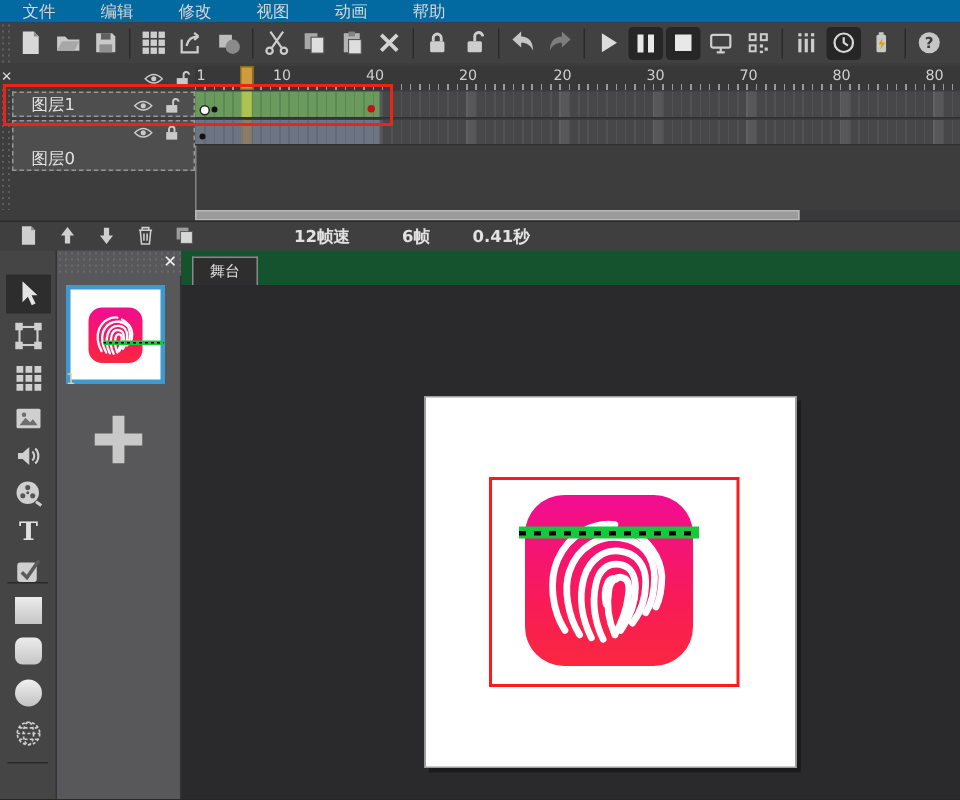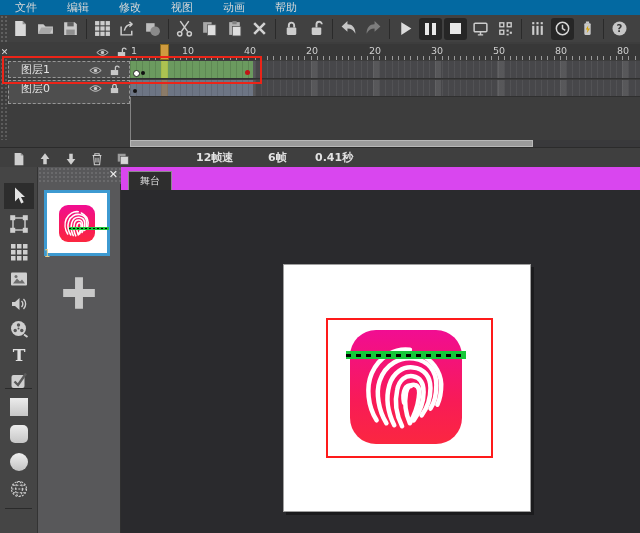--- a/index.html
+++ b/index.html
@@ -29,21 +29,21 @@
   .tl-close{left:0;top:5px;width:9px;height:10px;color:#ddd;font-size:9px;line-height:10px;text-align:center;font-weight:bold;}
   .tl-grip{left:0;top:16px;width:8px;height:82px;background-image:radial-gradient(#5c5c5c 1px,transparent 1px);background-size:4px 4px;}
   .hdr-left{left:8px;top:2px;width:122px;height:16px;}
   .ruler{left:130px;top:2px;width:510px;height:16px;background:#383838;color:#cfcfcf;font-size:9.5px;}
   .ruler .ticks{position:absolute;left:0;bottom:0;width:100%;height:4px;
       background-image:repeating-linear-gradient(90deg,#9a9a9a 0 1px,transparent 1px 6.23px);}
   .ruler span{position:absolute;top:1px;}
   .playhead-head{left:160px;top:2px;width:9px;height:16px;background:#cf9b3f;border:1px solid #8a6a1e;box-sizing:border-box;}
   .layercell{position:absolute;left:8px;width:122px;height:17px;background:#4e4e4e;
       border:1px dashed #979797;box-sizing:border-box;color:#e3e3e3;font-size:11px;
-      display:flex;align-items:flex-start;padding-left:12px;}
+      display:flex;align-items:flex-end;padding-left:12px;}
   .rowicons{position:absolute;display:flex;gap:6px;align-items:center;}
   .rowicons svg{width:13px;height:11px;}
   .frames{position:absolute;left:130px;width:510px;height:18px;background-color:#47474a;
       background-image:
         repeating-linear-gradient(90deg,transparent 0 56px,rgba(255,255,255,.09) 56px 62.3px),
         repeating-linear-gradient(90deg,rgba(255,255,255,.06) 0 1px,transparent 1px 6.23px);
       border-bottom:1px solid #303030;box-sizing:border-box;}
   .span-green{position:absolute;left:0;top:0;width:123px;height:100%;background-color:#6b9a5f;
       background-image:repeating-linear-gradient(90deg,rgba(0,0,0,.12) 0 1px,transparent 1px 6.23px);}
   .span-blue{position:absolute;left:0;top:0;width:123px;height:100%;background-color:#6d7584;
@@ -52,21 +52,21 @@
   .kf.white{left:3px;top:9px;width:5px;height:5px;background:#fff;border:1px solid #222;}
   .kf.black{left:11px;top:10px;width:4px;height:4px;background:#111;}
   .kf.red{left:115px;top:9px;width:5px;height:5px;background:#c01414;}
   .ph-line1{position:absolute;left:31px;top:0;width:7px;height:100%;background:rgba(225,228,70,.55);}
   .ph-line2{position:absolute;left:31px;top:0;width:7px;height:100%;background:rgba(210,140,40,.30);}
   .sel-rect{left:2px;top:14px;width:256px;height:24px;border:2px solid #ec2418;z-index:30;pointer-events:none;}
   .tl-divider{left:130px;top:55px;width:1px;height:43px;background:#838383;}
   .hscroll{left:130px;top:98px;width:510px;height:7px;background:#39393b;}
   .hscroll .thumb{position:absolute;left:0;top:0;width:403px;height:7px;background:#9b9b9b;border:1px solid #b8b8b8;box-sizing:border-box;}
   .tl-bottom{left:0;top:105px;width:640px;height:20px;background:#3f3f3f;border-top:1px solid #2b2b2b;
-      display:flex;align-items:flex-end;color:#e2e2e2;font-size:11px;font-weight:bold;}
+      display:flex;align-items:flex-start;color:#e2e2e2;font-size:11px;font-weight:bold;}
   .tl-bottom .tbtn{width:26px;height:18px;}
   .tl-bottom .tbtn svg{width:14px;height:14px;}
   .stat{position:absolute;top:2px;}
   
   .toolcol{left:0;top:167px;width:38px;height:366px;background:#454545;border-right:1px solid #333;box-sizing:border-box;}
   .tool{position:absolute;left:4px;width:30px;height:26px;display:flex;align-items:center;justify-content:center;}
   .tool svg{width:20px;height:20px;}
   .tool.selected{background:#2d2d2d;}
   .tool-sep{position:absolute;left:5px;width:27px;height:1px;background:#2a2a2a;}
   .shape-sq{width:18px;height:18px;background:linear-gradient(180deg,#ececec,#c6c6c6);}
@@ -79,21 +79,21 @@
   .sympanel{left:38px;top:184px;width:83px;height:349px;background:#58585a;border-right:1px solid #2f2f2f;box-sizing:border-box;}
   .thumb-box{position:absolute;left:6px;top:6px;width:60px;height:60px;background:#fff;border:3px solid #3d9ad1;}
   .thumb-index{position:absolute;left:-3px;top:55px;color:#e8cf8e;font-size:10px;}
   .mini-icon{position:absolute;left:12px;top:12px;width:36px;height:37px;border-radius:9px;
       background:linear-gradient(180deg,#f10d92 0%,#f81b57 62%,#fb2740 100%);}
   .mini-scan{position:absolute;left:10px;top:22px;width:40px;height:3px;background:#17c83a;}
   .mini-scan:after{content:"";position:absolute;left:0;top:1px;width:100%;height:1px;
       background:repeating-linear-gradient(90deg,#000 0 2px,transparent 2px 4px);}
   .plus-btn{position:absolute;left:16px;top:84px;width:50px;height:50px;display:flex;align-items:center;justify-content:center;}
   
-  .tabbar{left:121px;top:167px;width:519px;height:23px;background:#d946ef;}
+  .tabbar{left:121px;top:167px;width:519px;height:23px;background:#14532d;}
   .tab{position:absolute;left:7px;top:4px;width:44px;height:19px;background:#2e2e2e;
        border:1px solid #8a8a8a;border-bottom:none;box-sizing:border-box;color:#e0e0e0;
        font-size:10px;display:flex;align-items:center;justify-content:center;}
   .canvas{left:121px;top:190px;width:519px;height:343px;background:#2a2a2d;}
   .stage{left:283px;top:264px;width:248px;height:248px;background:#fff;border:1px solid #9f9f9f;
          box-sizing:border-box;box-shadow:3px 3px 0 rgba(0,0,0,.35);}
   .sel-rect2{left:326px;top:318px;width:163px;height:136px;border:2px solid #fe1a1a;z-index:5;}
   .fpicon{left:350px;top:330px;width:112px;height:114px;border-radius:26px;z-index:4;
       background:linear-gradient(180deg,#f10d92 0%,#f81b57 62%,#fb2740 100%);
       display:flex;align-items:center;justify-content:center;}
@@ -297,21 +297,21 @@
       </span>
     </div>
 
     <div class="abs ruler">
       <span style="left:1px">1</span>
       <span style="left:52px">10</span>
       <span style="left:114px">40</span>
       <span style="left:176px">20</span>
       <span style="left:239px">20</span>
       <span style="left:301px">30</span>
-      <span style="left:363px">50</span>
+      <span style="left:363px">70</span>
       <span style="left:425px">80</span>
       <span style="left:487px">80</span>
       <div class="ticks"></div>
     </div>
     <div class="abs playhead-head"></div>
 
     <div class="layercell" style="top:19px;">
       <span>图层1</span>
       <span class="rowicons" style="left:80px;top:3px;">
         <svg viewBox="0 0 16 10">
@@ -325,21 +325,21 @@
       </span>
     </div>
     <div class="frames" style="top:19px;">
       <div class="span-green"></div>
       <div class="ph-line1"></div>
       <span class="kf white"></span>
       <span class="kf black"></span>
       <span class="kf red"></span>
     </div>
 
-    <div class="layercell" style="top:38px;height:24px;">
+    <div class="layercell" style="top:38px;height:34px;">
       <span>图层0</span>
       <span class="rowicons" style="left:80px;top:2px;">
         <svg viewBox="0 0 16 10">
             <path d="M1 5Q8-2 15 5 8 12 1 5z" fill="none" stroke="#c9c9c9" stroke-width="1.2"></path>
             <circle cx="8" cy="5" r="2.1" fill="#c9c9c9"></circle>
           </svg>
         <svg viewBox="0 0 12 12">
             <rect x="2" y="5.5" width="8" height="5.5" fill="#c9c9c9"></rect>
             <path d="M4 5.5V3.5a2 2 0 0 1 4 0v2" stroke="#c9c9c9" stroke-width="1.4" fill="none"></path>
           </svg>

